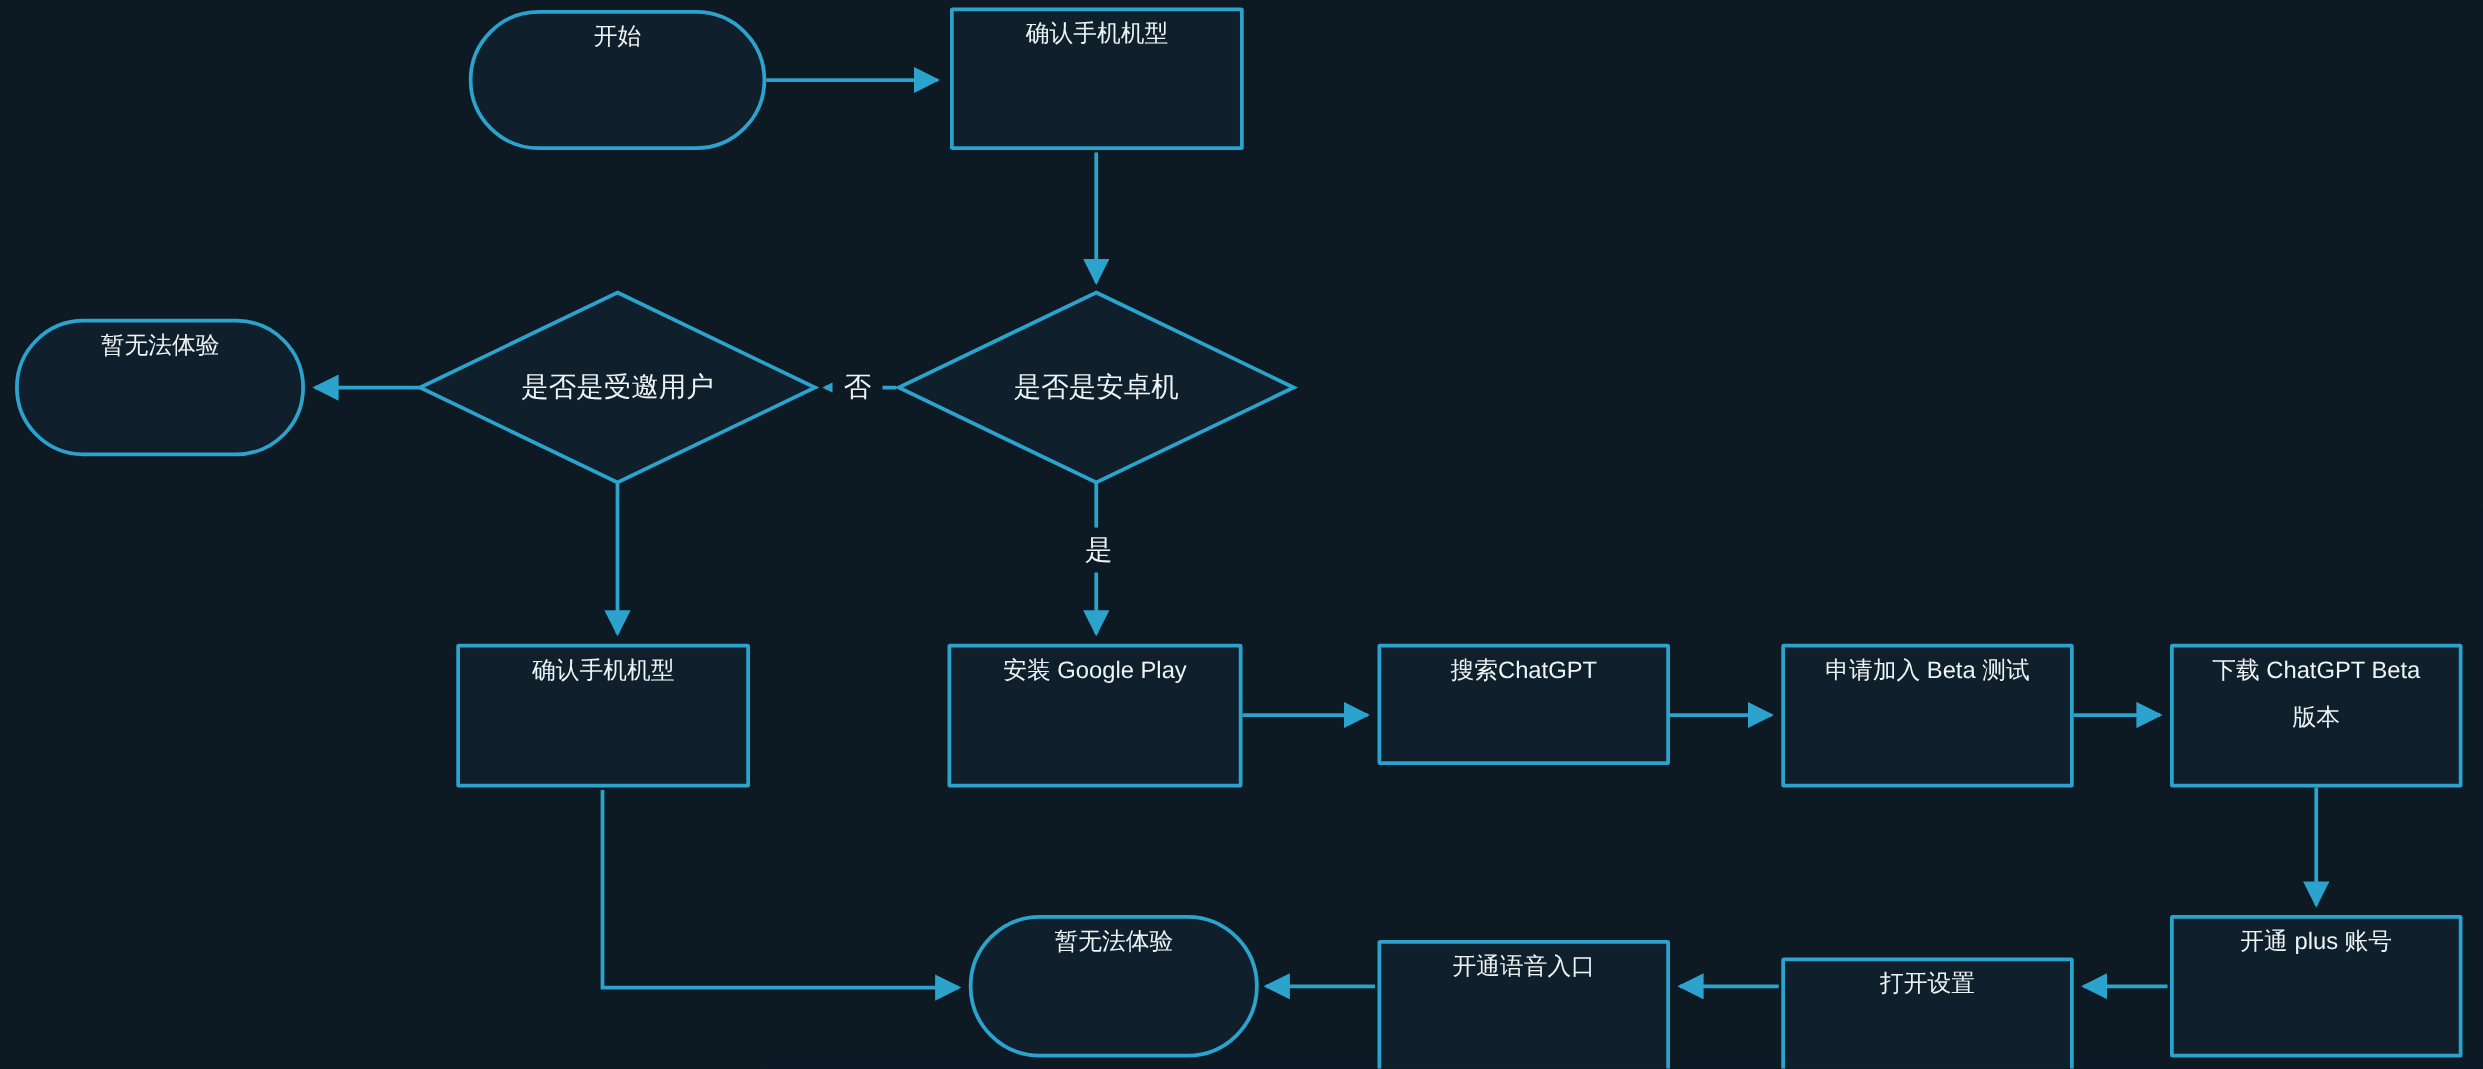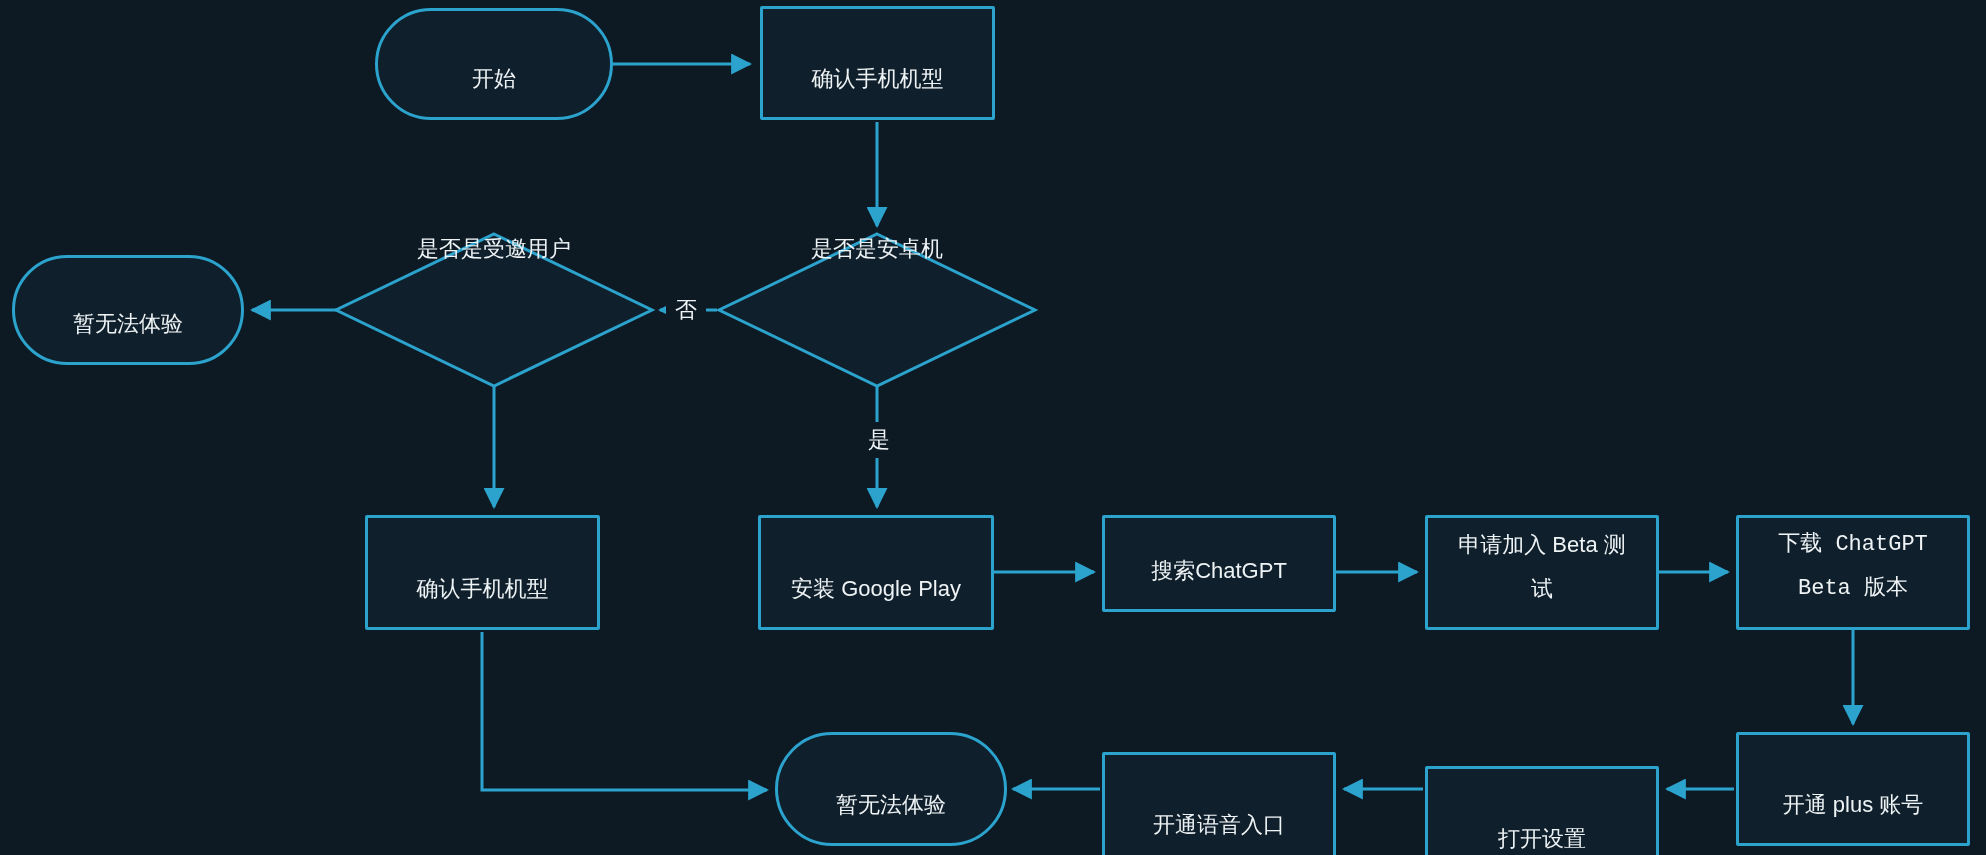--- a/index.html
+++ b/index.html
@@ -17,34 +17,34 @@
     color:var(--text);
     overflow:hidden;
   }
   svg.wires{position:absolute;left:0;top:0;width:1986px;height:855px;}
   .edge{stroke:var(--accent);stroke-width:3;fill:none;}
   .diamond{fill:var(--node-fill);stroke:var(--accent);stroke-width:3;}
   marker path{fill:var(--accent);}
   .node{
     position:absolute;
     box-sizing:border-box;
-    display:flex;align-items:flex-end;justify-content:center;
+    display:flex;align-items:flex-start;justify-content:center;
     text-align:center;
     border:3px solid var(--accent);
     background:var(--node-fill);
-    font-size:22px;
+    font-size:19px;
     line-height:2.0;
-    padding:16px 26px;
+    padding:0 26px;
     z-index:2;
   }
   .rect{border-radius:2px;}
   .stadium{border-radius:60px;}
   .dlabel{
     position:absolute;
-    display:flex;align-items:flex-start;justify-content:center;
+    display:flex;align-items:center;justify-content:center;
     text-align:center;
     font-size:22px;
     z-index:2;
     pointer-events:none;
   }
   .elabel{
     position:absolute;
     transform:translate(-50%,-50%);
     background:var(--bg);
     padding:3px 9px;
@@ -104,21 +104,21 @@
   </div>
 
   <div class="node rect" style="left:1102px;top:515px;width:234px;height:97px;">
     <span>搜索ChatGPT</span>
   </div>
 
   <div class="node rect" style="left:1425px;top:515px;width:234px;height:115px;">
     <span>申请加入 Beta 测试</span>
   </div>
 
-  <div class="node rect" style="left:1736px;top:515px;width:234px;height:115px;font-family:Liberation Mono, monospace;">
+  <div class="node rect" style="left:1736px;top:515px;width:234px;height:115px;">
     <span>下载 ChatGPT Beta 版本</span>
   </div>
 
   <div class="node rect" style="left:1736px;top:732px;width:234px;height:114px;">
     <span>开通 plus 账号</span>
   </div>
 
   <div class="node rect" style="left:1425px;top:732px;width:234px;height:114px;margin-top:34px;">
     <span>打开设置</span>
   </div>

